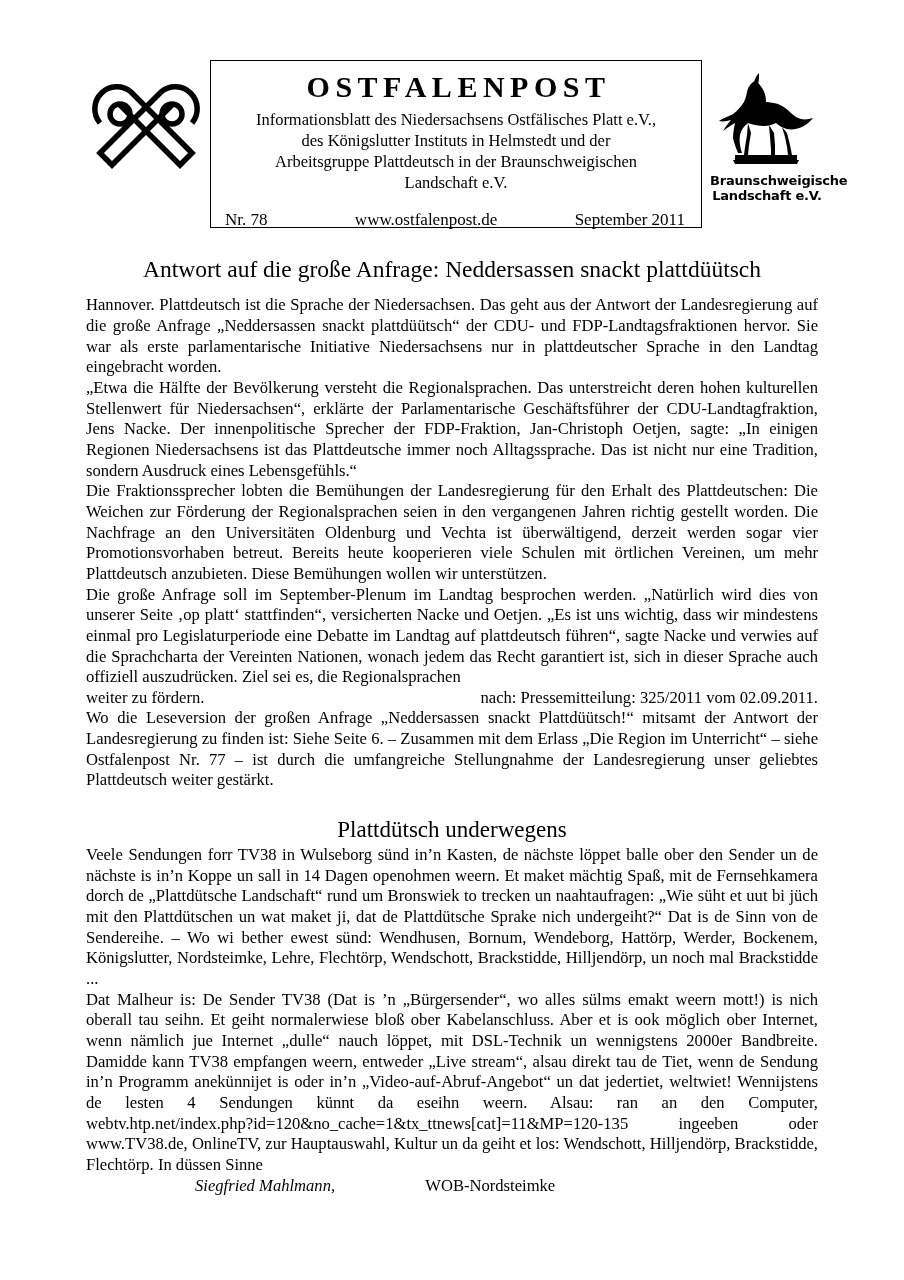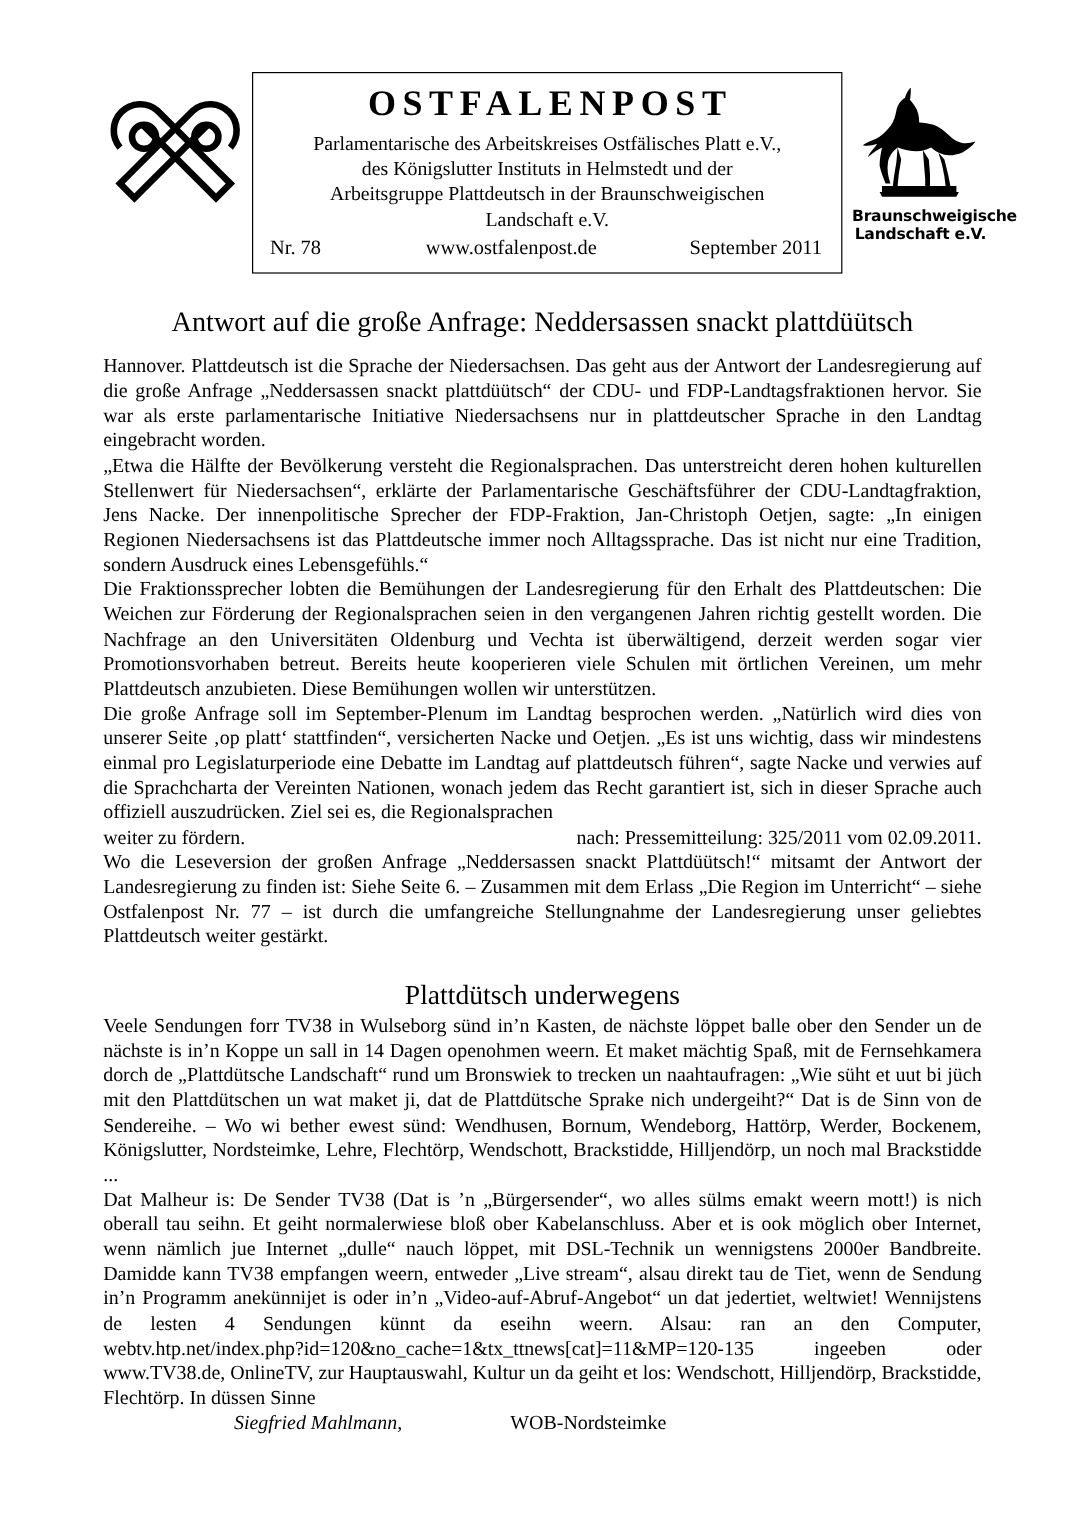--- a/index.html
+++ b/index.html
@@ -76,21 +76,21 @@
   }
   .subtitle-lines {
     font-size: 16.5px;
     line-height: 1.28;
   }
   .issue-row {
     display: flex;
     justify-content: space-between;
     align-items: baseline;
     font-size: 17px;
-    margin-top: 4px;
+    margin-top: 17px;
     padding: 0 8px 0 6px;
   }
   .issue-row .mid { flex: 0 0 auto; margin-left: 10px; }
 
   
   .headline {
     text-align: center;
     font-size: 23.5px;
     line-height: 1.42;
     margin: 18px 86px 0 86px;
@@ -147,21 +147,21 @@
           <path d="M 108 46 A 22 22 0 0 0 77 15 L 62 30 L 24 68 L 16 76 L 28 88 L 36 80 L 74 42 L 89 27"></path>
           <circle cx="36" cy="37" r="10"></circle>
           <circle cx="88" cy="37" r="10"></circle>
         </g>
       </svg>
     </div>
 
     <div class="title-box">
       <div class="paper-name">OSTFALENPOST</div>
       <div class="subtitle-lines">
-        <div>Parlamentarische des Arbeitskreises Ostfälisches Platt e.V.,</div>
+        <div>Informationsblatt des Niedersachsens Ostfälisches Platt e.V.,</div>
         <div>des Königslutter Instituts in Helmstedt und der</div>
         <div>Arbeitsgruppe Plattdeutsch in der Braunschweigischen</div>
         <div>Landschaft e.V.</div>
       </div>
       <div class="issue-row">
         <span>Nr. 78</span>
         <span class="mid">www.ostfalenpost.de</span>
         <span>September 2011</span>
       </div>
     </div>

